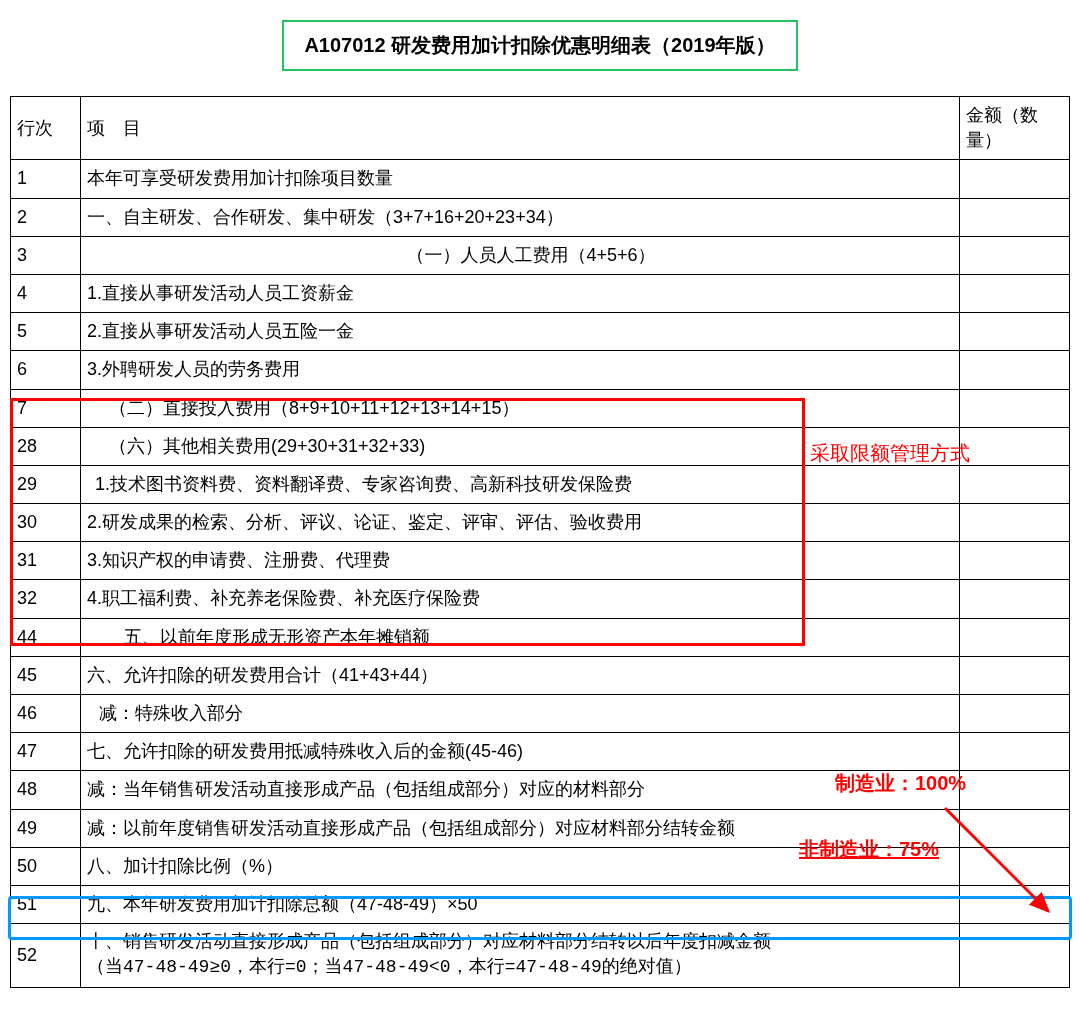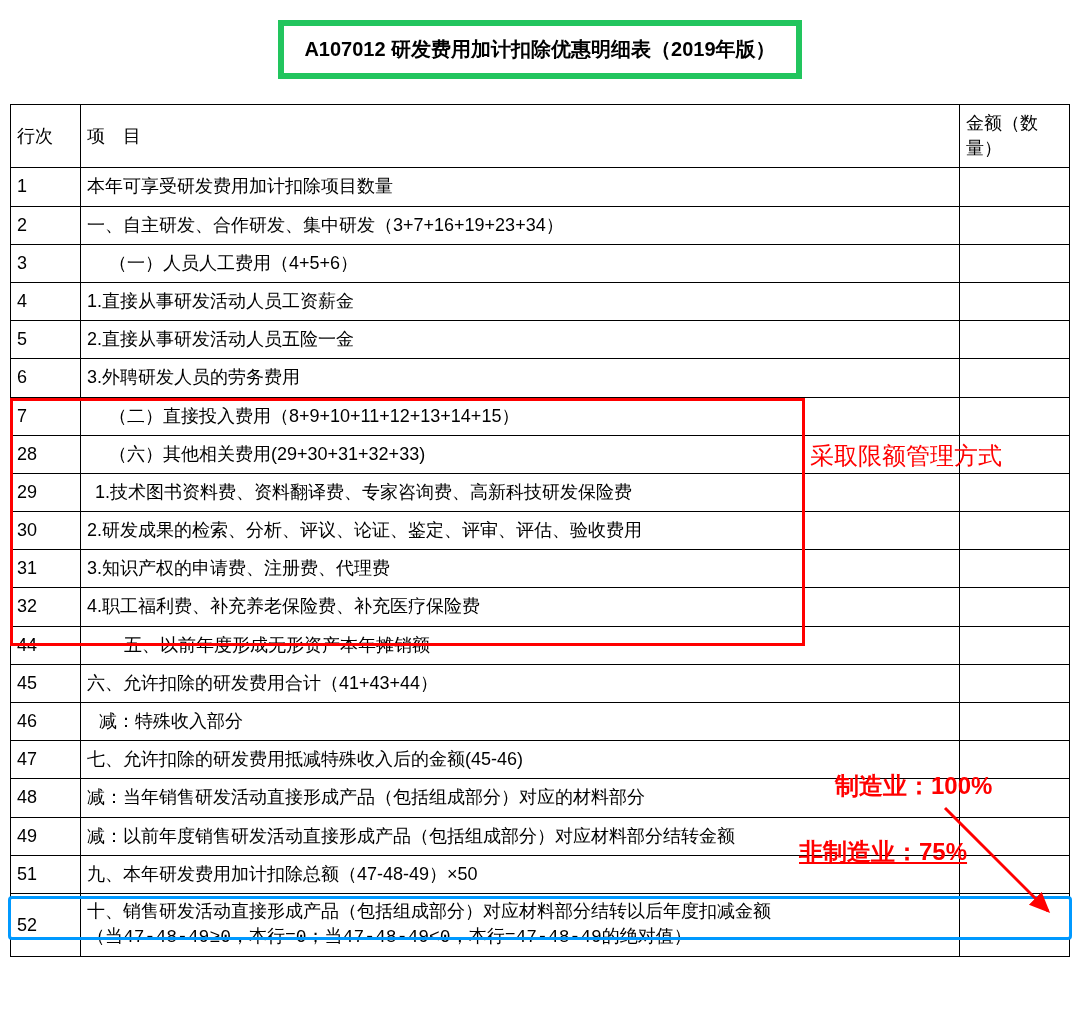--- a/index.html
+++ b/index.html
@@ -12,21 +12,21 @@
     background: #fff;
     width: 1080px;
     position: relative;
   }
   .title-wrap {
     text-align: center;
     margin: 10px 0 25px 0;
   }
   .title-box {
     display: inline-block;
-    border: 6px solid #22c55e;
+    border: 2px solid #22c55e;
     padding: 10px 20px;
     font-weight: bold;
     font-size: 20px;
   }
   table {
     border-collapse: collapse;
     width: 100%;
     table-layout: fixed;
   }
   td {
@@ -61,21 +61,21 @@
     left: 8px;
     width: 1064px;
     top: 896px;
     height: 44px;
     pointer-events: none;
   }
   
   .annotation {
     position: absolute;
     color: #ff0000;
-    font-size: 24px;
+    font-size: 20px;
     pointer-events: none;
   }
   .anno-quota {
     left: 810px;
     top: 440px;
   }
   .anno-mfg {
     left: 835px;
     top: 770px;
     font-weight: bold;
@@ -109,26 +109,26 @@
   </tr>
   </tbody>
     <tbody id="tbody">
       <tr>
         <td class="col-row">1</td>
         <td class="col-item" style="white-space: pre-line;">本年可享受研发费用加计扣除项目数量</td>
         <td class="col-amt"></td>
       </tr>
       <tr>
         <td class="col-row">2</td>
-        <td class="col-item" style="white-space: pre-line;">一、自主研发、合作研发、集中研发（3+7+16+19+23+34）</td>
+        <td class="col-item" style="white-space: pre-line;">一、自主研发、合作研发、集中研发（3+7+16+20+23+34）</td>
         <td class="col-amt"></td>
       </tr>
       <tr>
         <td class="col-row">3</td>
-        <td class="col-item ind1" style="white-space: pre-line;">（一）人员人工费用（4+5+6）</td>
+        <td class="col-item ind1" style="white-space: pre-line; text-align: center;">（一）人员人工费用（4+5+6）</td>
         <td class="col-amt"></td>
       </tr>
       <tr>
         <td class="col-row">4</td>
         <td class="col-item" style="white-space: pre-line;">1.直接从事研发活动人员工资薪金</td>
         <td class="col-amt"></td>
       </tr>
       <tr>
         <td class="col-row">5</td>
         <td class="col-item" style="white-space: pre-line;">2.直接从事研发活动人员五险一金</td>
@@ -190,20 +190,25 @@
         <td class="col-amt"></td>
       </tr>
       <tr>
         <td class="col-row">48</td>
         <td class="col-item" style="white-space: pre-line;">减：当年销售研发活动直接形成产品（包括组成部分）对应的材料部分</td>
         <td class="col-amt"></td>
       </tr>
       <tr>
         <td class="col-row">49</td>
         <td class="col-item" style="white-space: pre-line;">减：以前年度销售研发活动直接形成产品（包括组成部分）对应材料部分结转金额</td>
+        <td class="col-amt"></td>
+      </tr>
+      <tr>
+        <td class="col-row">50</td>
+        <td class="col-item" style="white-space: pre-line;">八、加计扣除比例（%）</td>
         <td class="col-amt"></td>
       </tr>
       <tr>
         <td class="col-row">51</td>
         <td class="col-item" style="white-space: pre-line;">九、本年研发费用加计扣除总额（47-48-49）×50</td>
         <td class="col-amt"></td>
       </tr>
       <tr>
         <td class="col-row">52</td>
         <td class="col-item" style="white-space: pre-line; font-family: Liberation Mono, monospace;">十、销售研发活动直接形成产品（包括组成部分）对应材料部分结转以后年度扣减金额

